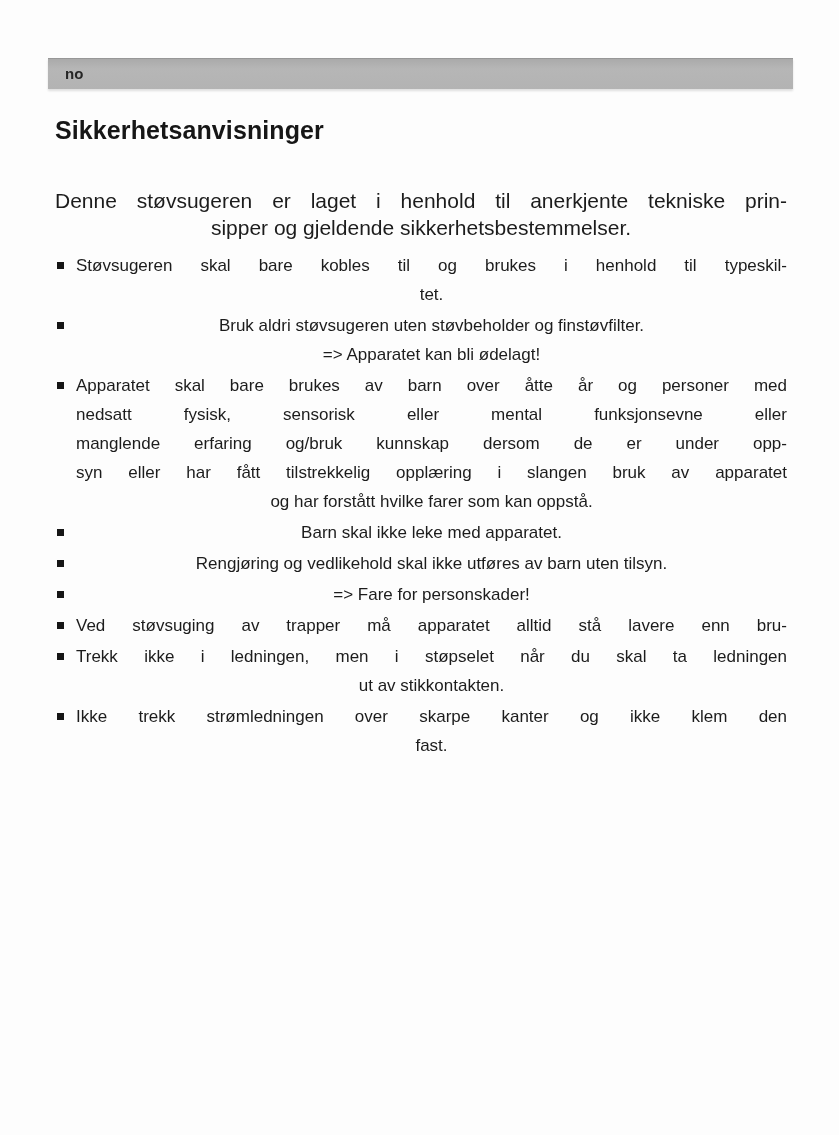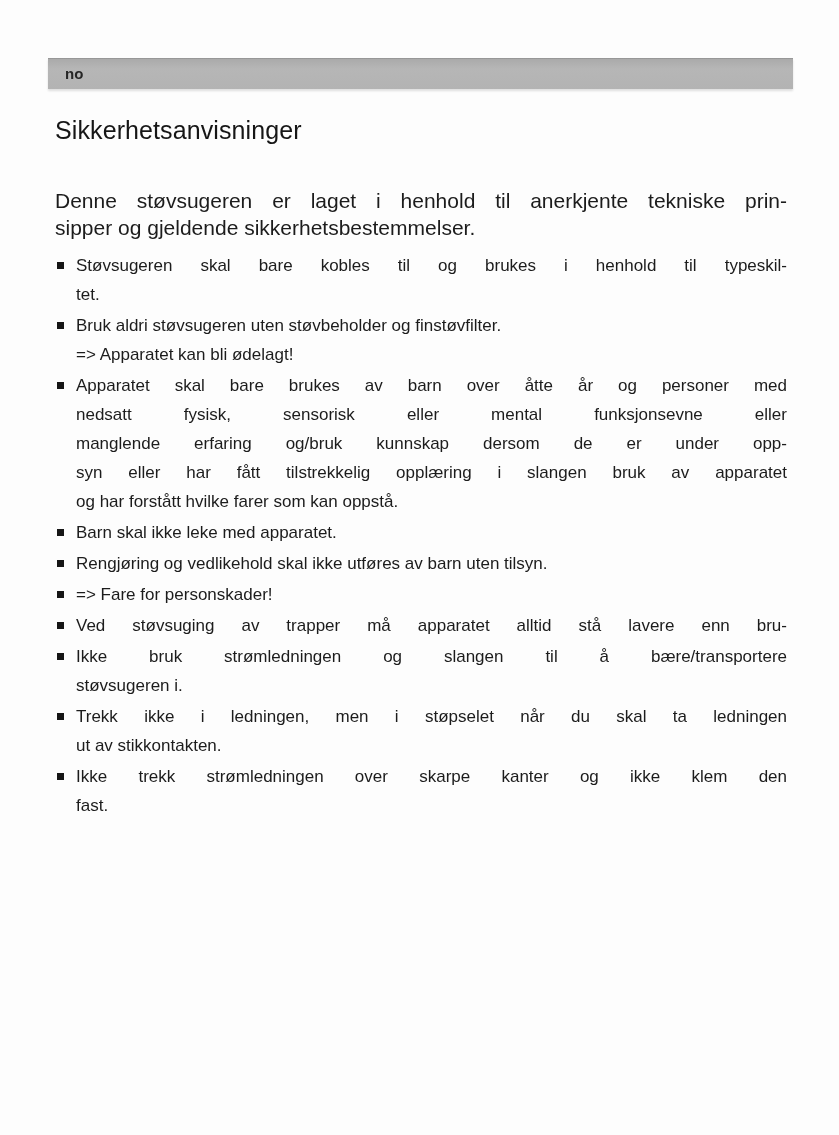--- a/index.html
+++ b/index.html
@@ -33,21 +33,21 @@
     letter-spacing: 0.2px;
   }
   .content {
     margin-left: 55px;
     margin-right: 52px;
   }
   h1.title {
     margin: 27px 0 0 0;
     font-size: 25px;
     line-height: 28px;
-    font-weight: normal;
+    font-weight: bold;
     color: #161616;
     letter-spacing: 0.1px;
   }
   .intro {
     margin: 43px 0 0 0;
     font-size: 21px;
     line-height: 27px;
   }
   .bullets {
     margin-top: 10px;
@@ -60,21 +60,21 @@
     margin: 2px 0;
   }
   .bullet .dot {
     flex: 0 0 auto;
     width: 7px; height: 7px;
     margin: 11px 12px 0 2px;
     background: #161616;
   }
   .btext { flex: 1 1 auto; min-width: 0; }
   .ln {
-    text-align: left;
+    text-align: center;
     white-space: nowrap;
   }
   .ln.stretch {
     white-space: normal;
     text-align: justify;
     text-align-last: justify;
   }
 </style>
 </head>
 <body>
@@ -138,27 +138,20 @@
         </div>
         <div class="bullet">
           <span class="dot"></span>
           <div class="btext">
             <div class="ln stretch">Ved støvsuging av trapper må apparatet alltid stå lavere enn bru-</div>
           </div>
         </div>
         <div class="bullet">
           <span class="dot"></span>
           <div class="btext">
-            <div class="ln stretch">Ikke bruk strømledningen og slangen til å bære/transportere</div>
-            <div class="ln">støvsugeren i.</div>
-          </div>
-        </div>
-        <div class="bullet">
-          <span class="dot"></span>
-          <div class="btext">
             <div class="ln stretch">Trekk ikke i ledningen, men i støpselet når du skal ta ledningen</div>
             <div class="ln">ut av stikkontakten.</div>
           </div>
         </div>
         <div class="bullet">
           <span class="dot"></span>
           <div class="btext">
             <div class="ln stretch">Ikke trekk strømledningen over skarpe kanter og ikke klem den</div>
             <div class="ln">fast.</div>
           </div>

